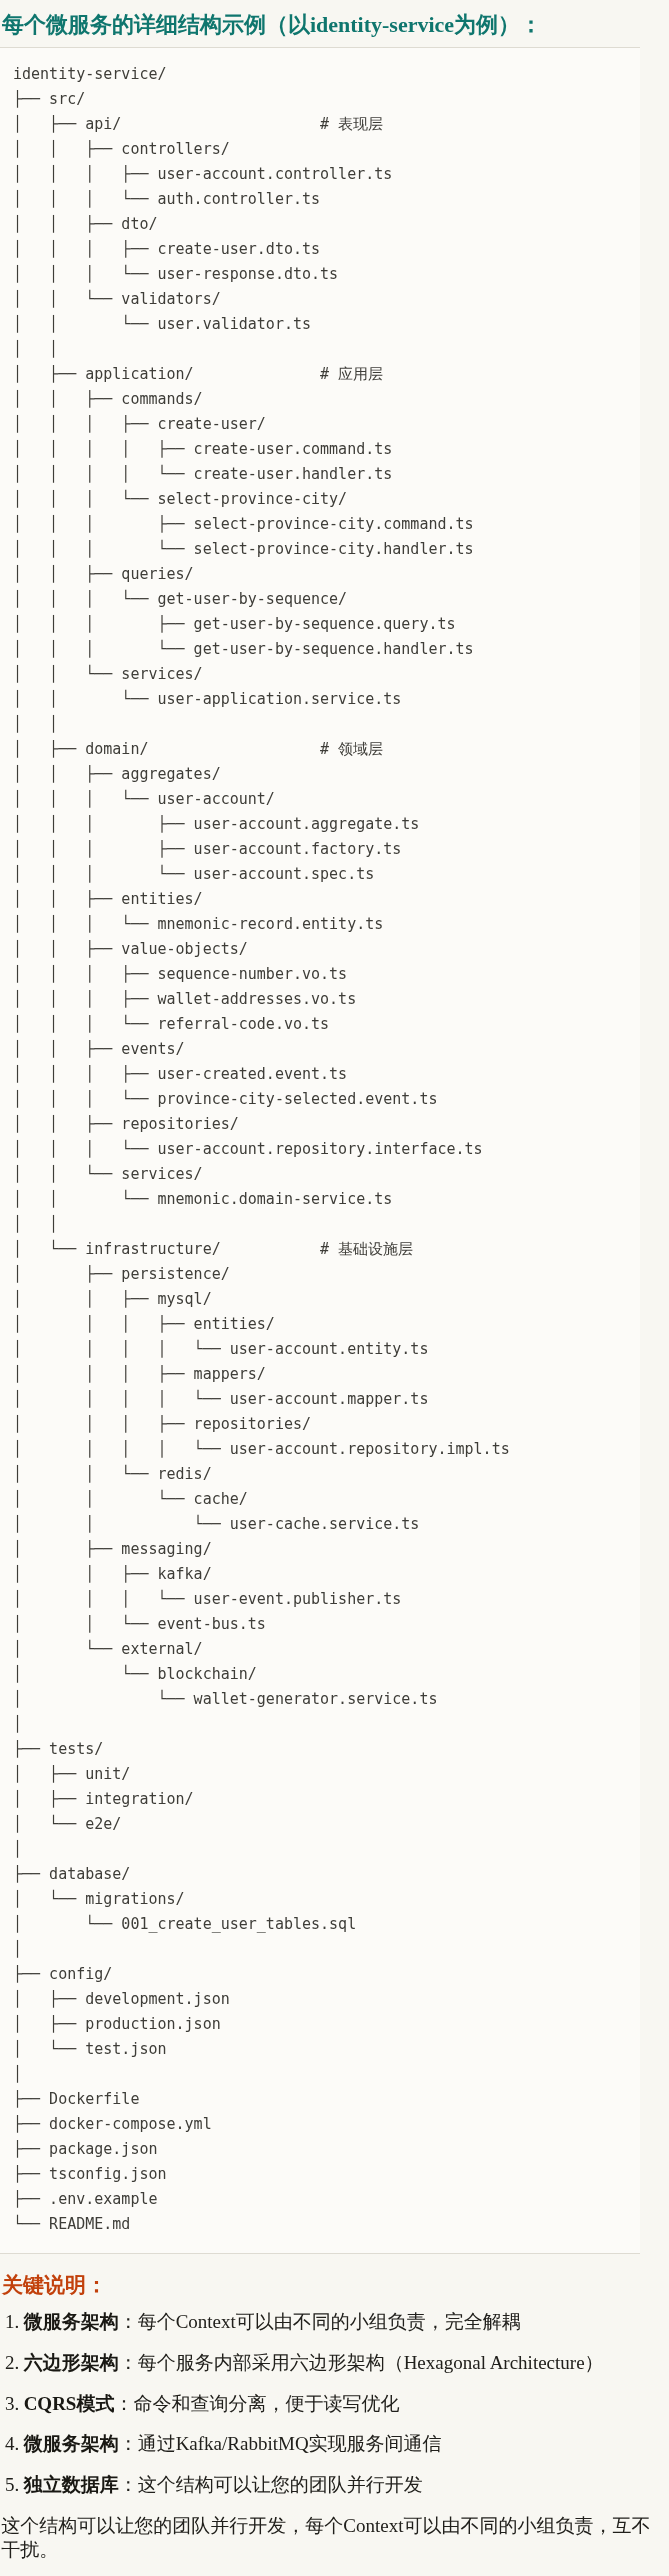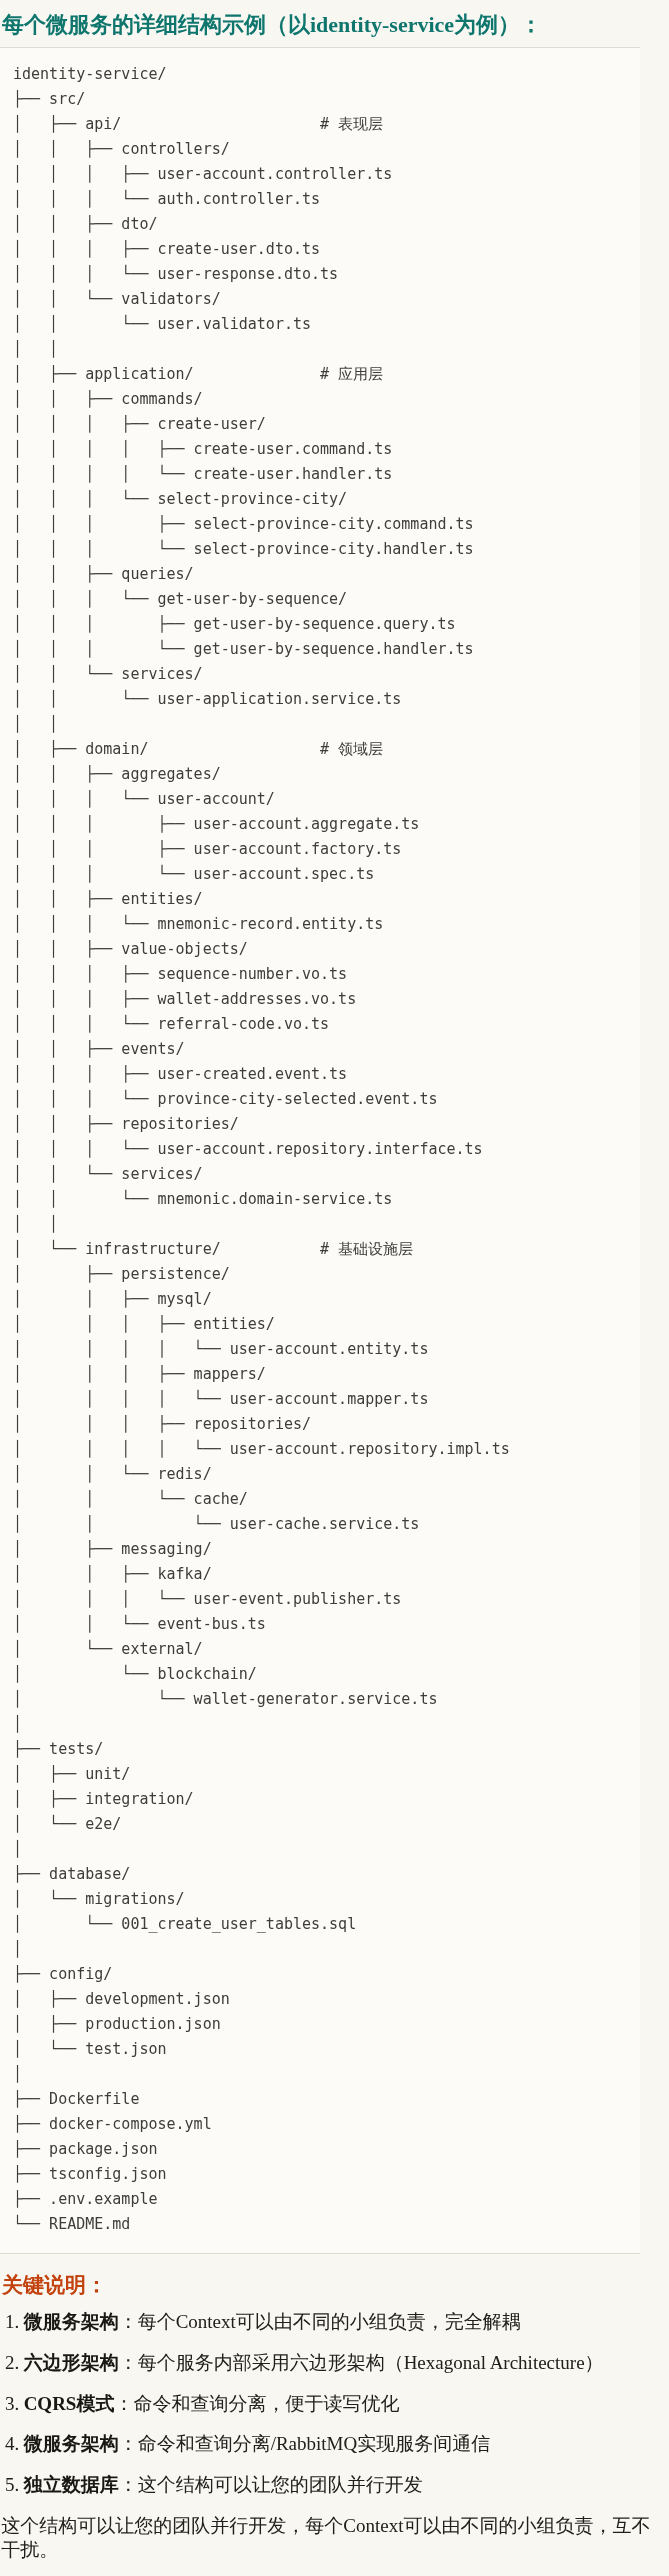--- a/index.html
+++ b/index.html
@@ -176,21 +176,21 @@
     <li>
       <span class="num">1.</span><b>微服务架构</b><span>：</span><span>每个Context可以由不同的小组负责，完全解耦</span>
     </li>
     <li>
       <span class="num">2.</span><b>六边形架构</b><span>：</span><span>每个服务内部采用六边形架构（Hexagonal Architecture）</span>
     </li>
     <li>
       <span class="num">3.</span><b>CQRS模式</b><span>：</span><span>命令和查询分离，便于读写优化</span>
     </li>
     <li>
-      <span class="num">4.</span><b>微服务架构</b><span>：</span><span>命令和查询分离/RabbitMQ实现服务间通信</span>
+      <span class="num">4.</span><b>微服务架构</b><span>：</span><span>通过Kafka/RabbitMQ实现服务间通信</span>
     </li>
     <li>
       <span class="num">5.</span><b>独立数据库</b><span>：</span><span>这个结构可以让您的团队并行开发</span>
     </li>
   </ol>
 
   <p class="closing">这个结构可以让您的团队并行开发，每个Context可以由不同的小组负责，互不干扰。</p>
 
 </div>
 

